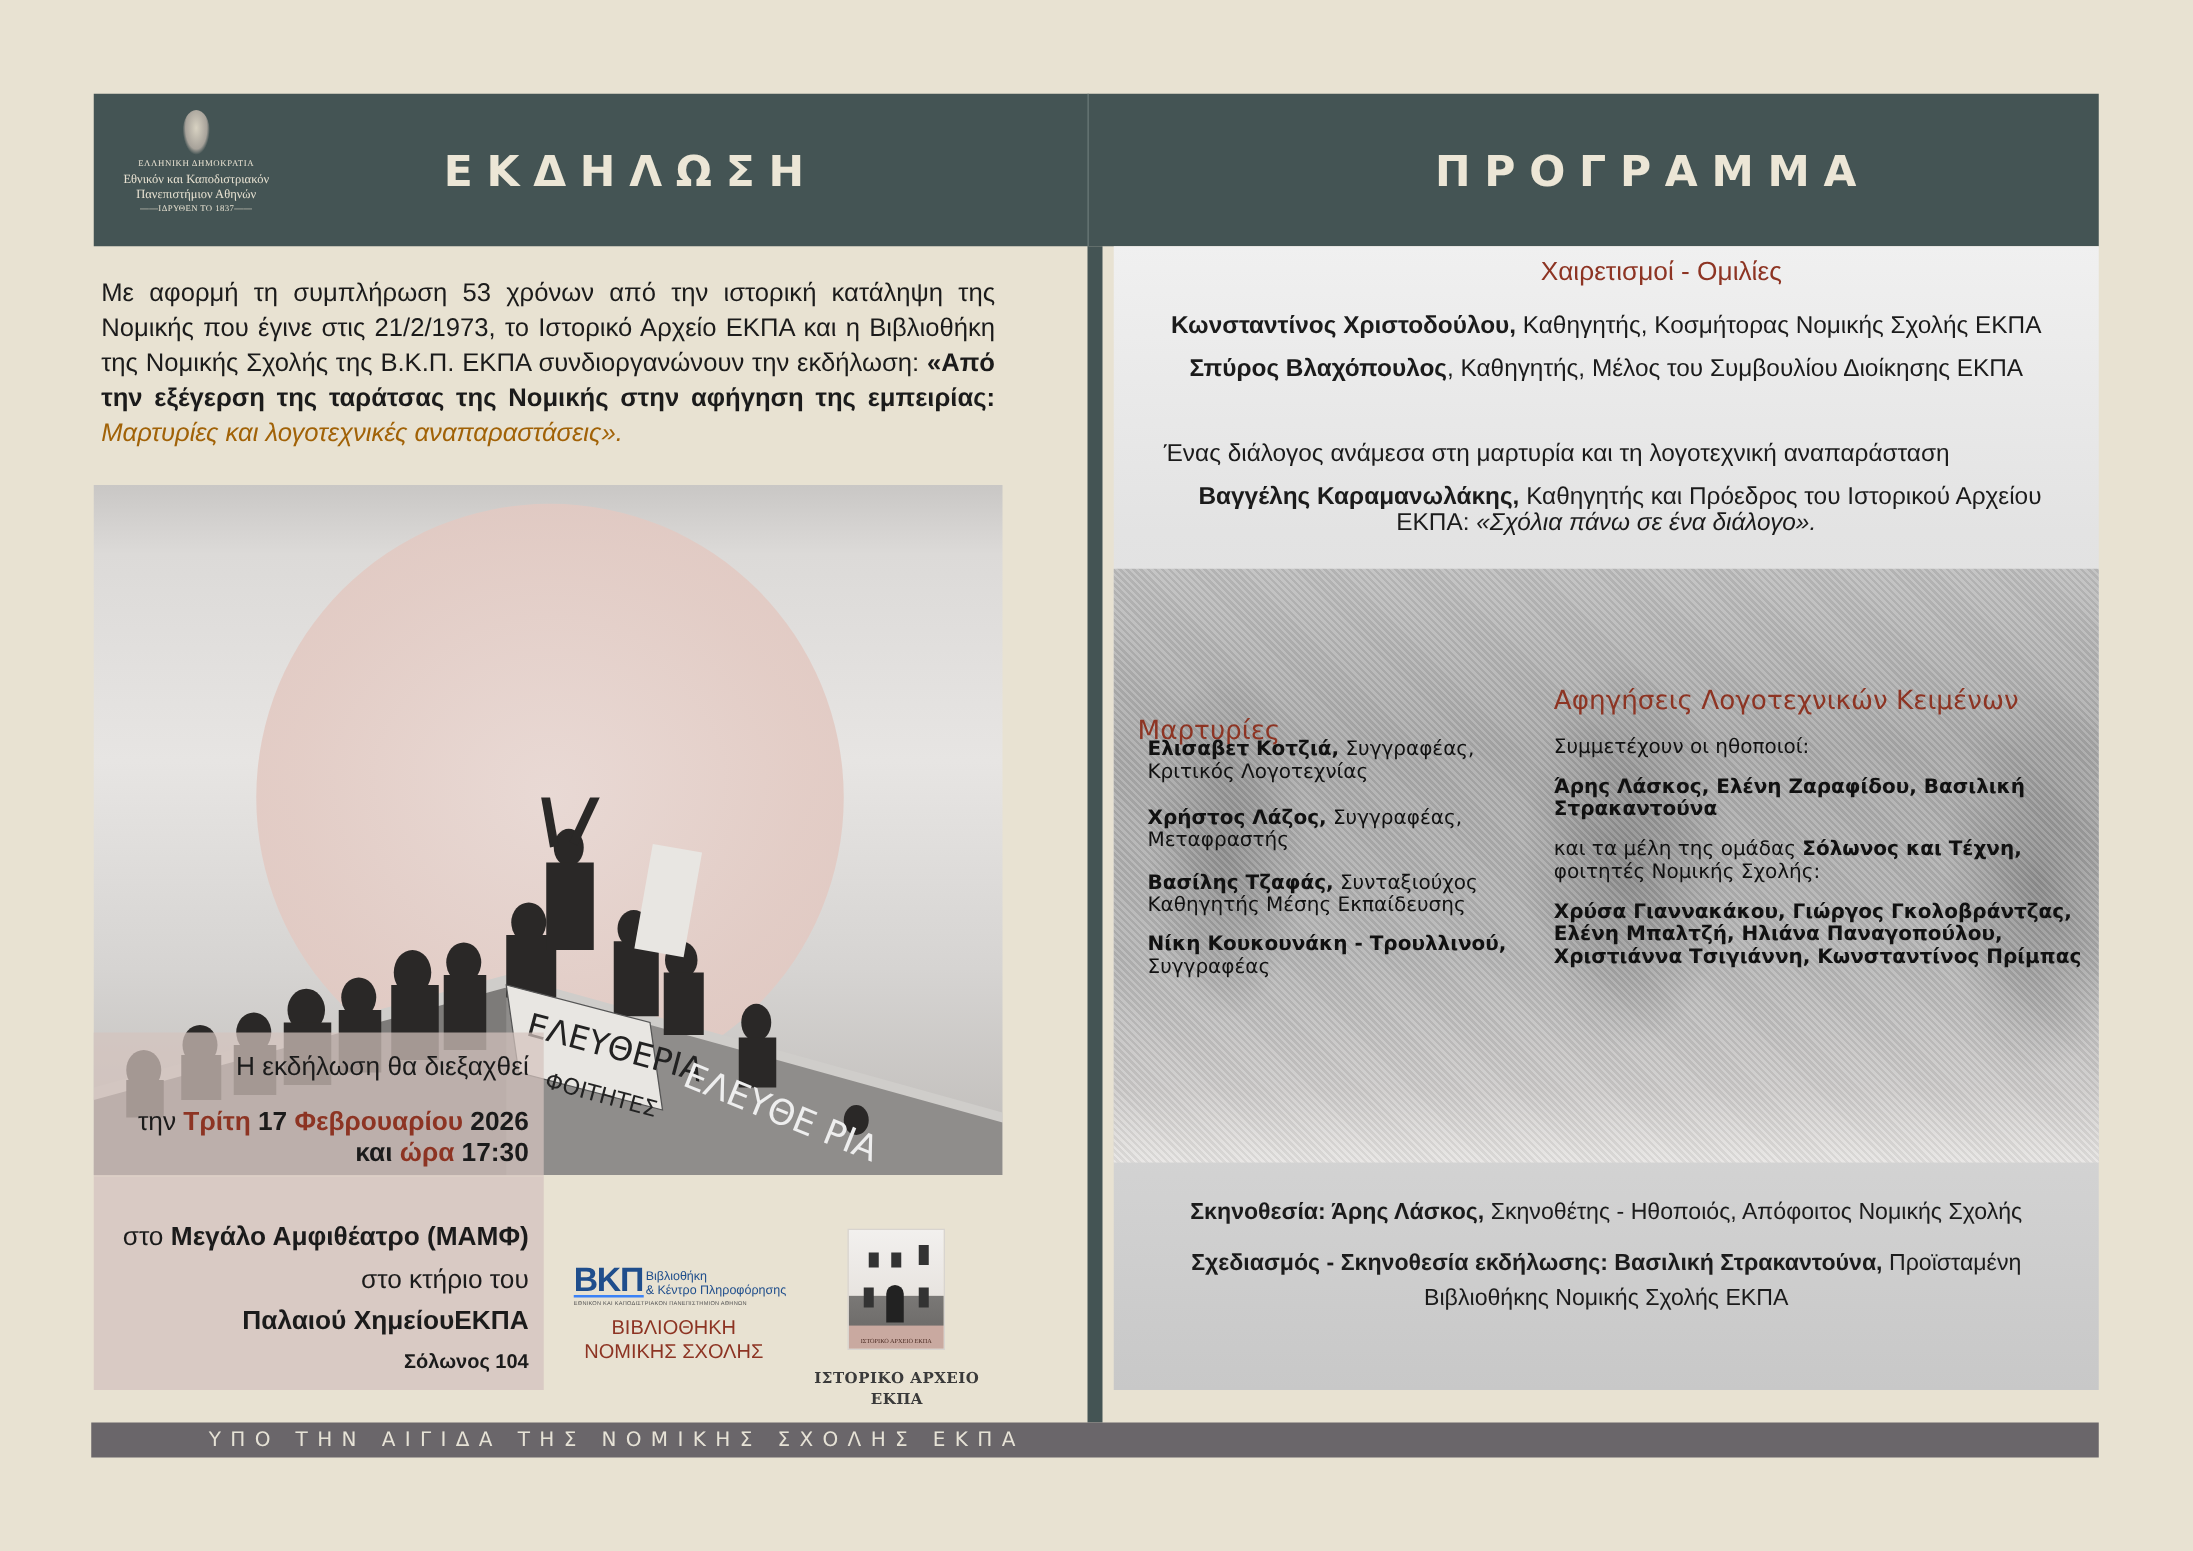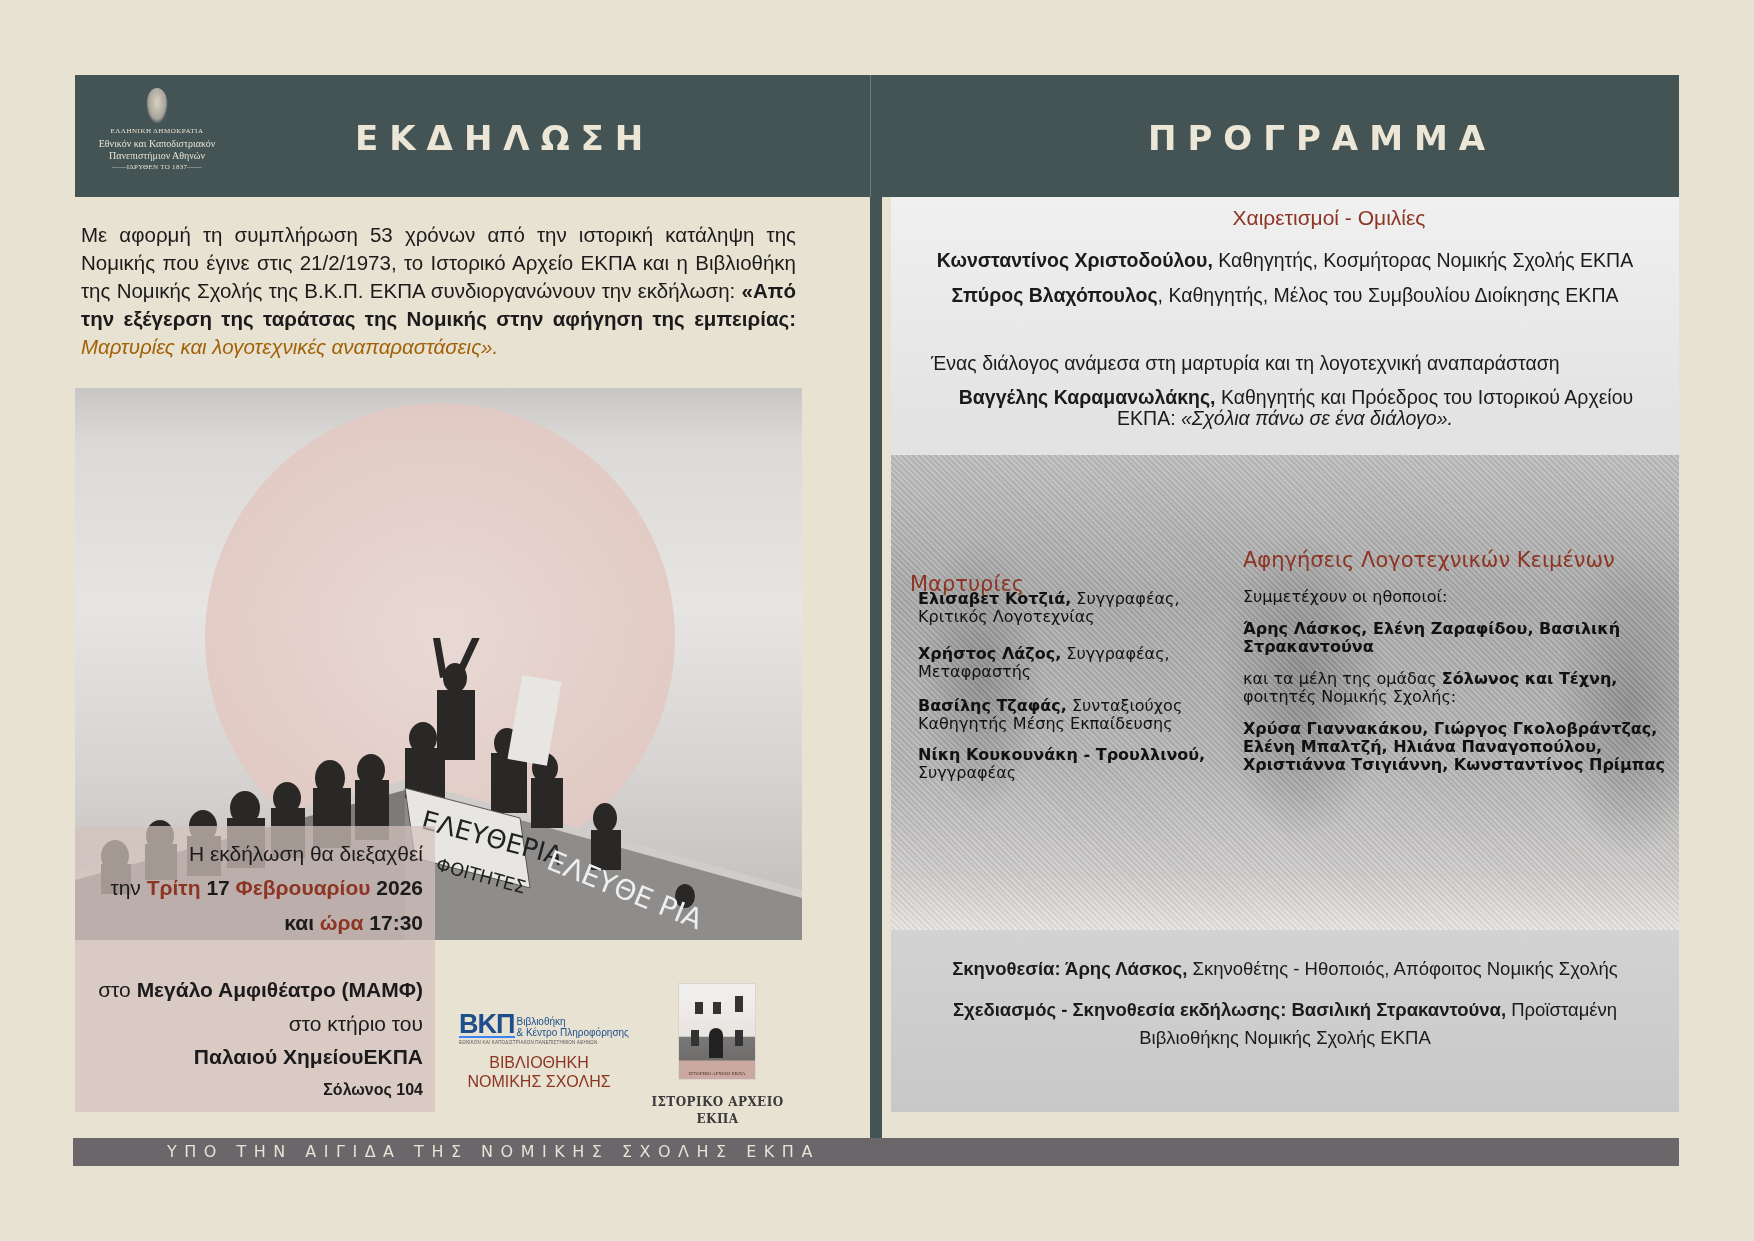--- a/index.html
+++ b/index.html
@@ -76,21 +76,21 @@
   .info-top {
     position: absolute; left: 0; top: 0; width: 360px; height: 115px;
     background: rgba(212,196,190,0.72);
   }
   .info-bottom {
     position: absolute; left: 0; top: 115px; width: 360px; height: 171px;
     background: #d9cac4;
   }
   .info-line { position: absolute; right: 12px; text-align: right; white-space: nowrap; }
   .info-l1 { top: 16px; font-size: 21px; }
-  .info-l2 { top: 50px; font-size: 21px; }
+  .info-l2 { top: 60px; font-size: 21px; }
   .info-l3 { top: 85px; font-size: 21px; }
   .info-l4 { top: 152px; font-size: 21px; }
   .info-l5 { top: 186px; font-size: 21px; }
   .info-l6 { top: 219px; font-size: 21px; font-weight: bold; }
   .info-l7 { top: 255px; font-size: 16px; font-weight: bold; }
   .info-line b { font-weight: bold; }
 
   
   .bkp-logo { left: 459px; top: 1012px; width: 170px; }
   .bkp-mark { display: flex; align-items: flex-end; }

